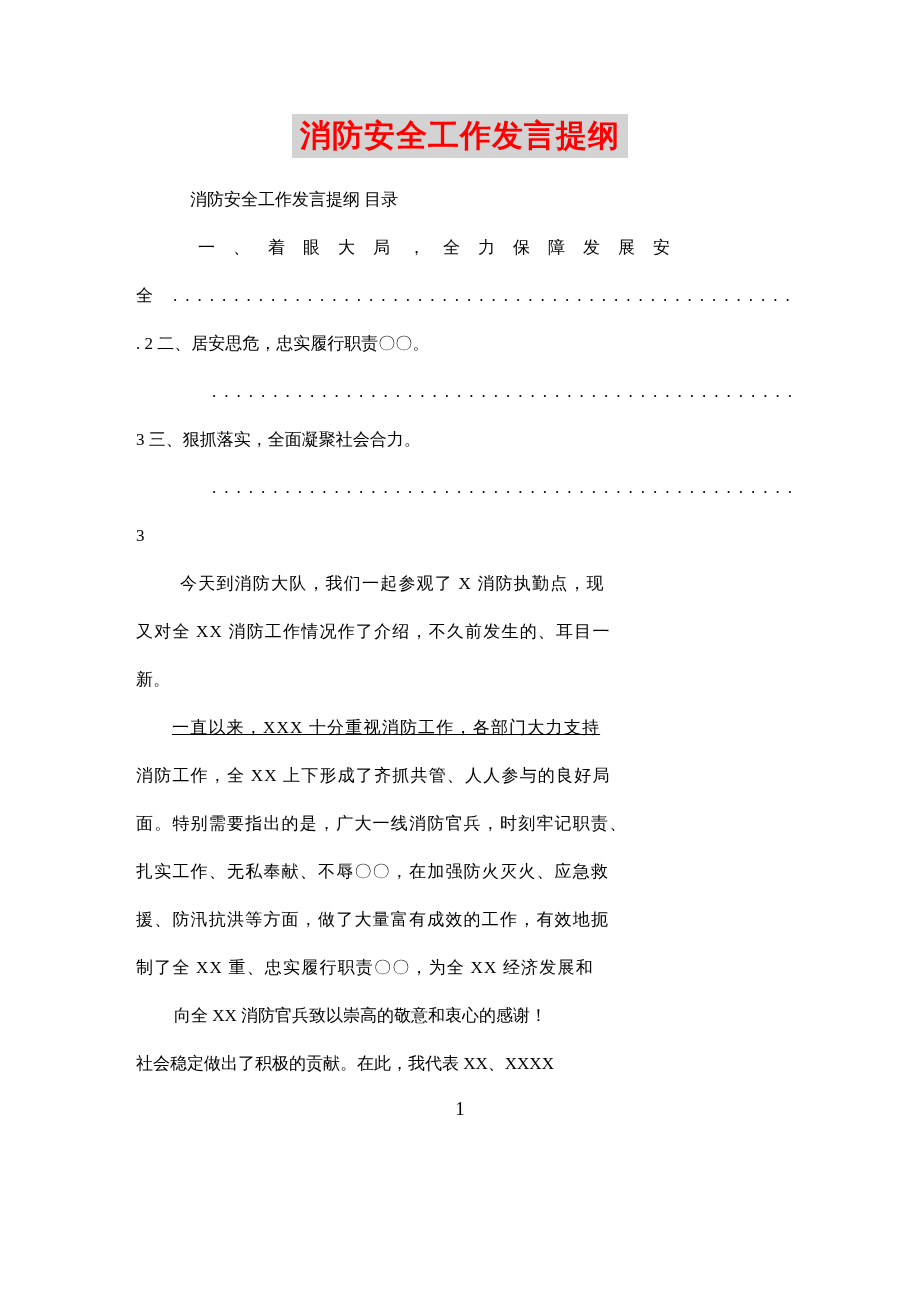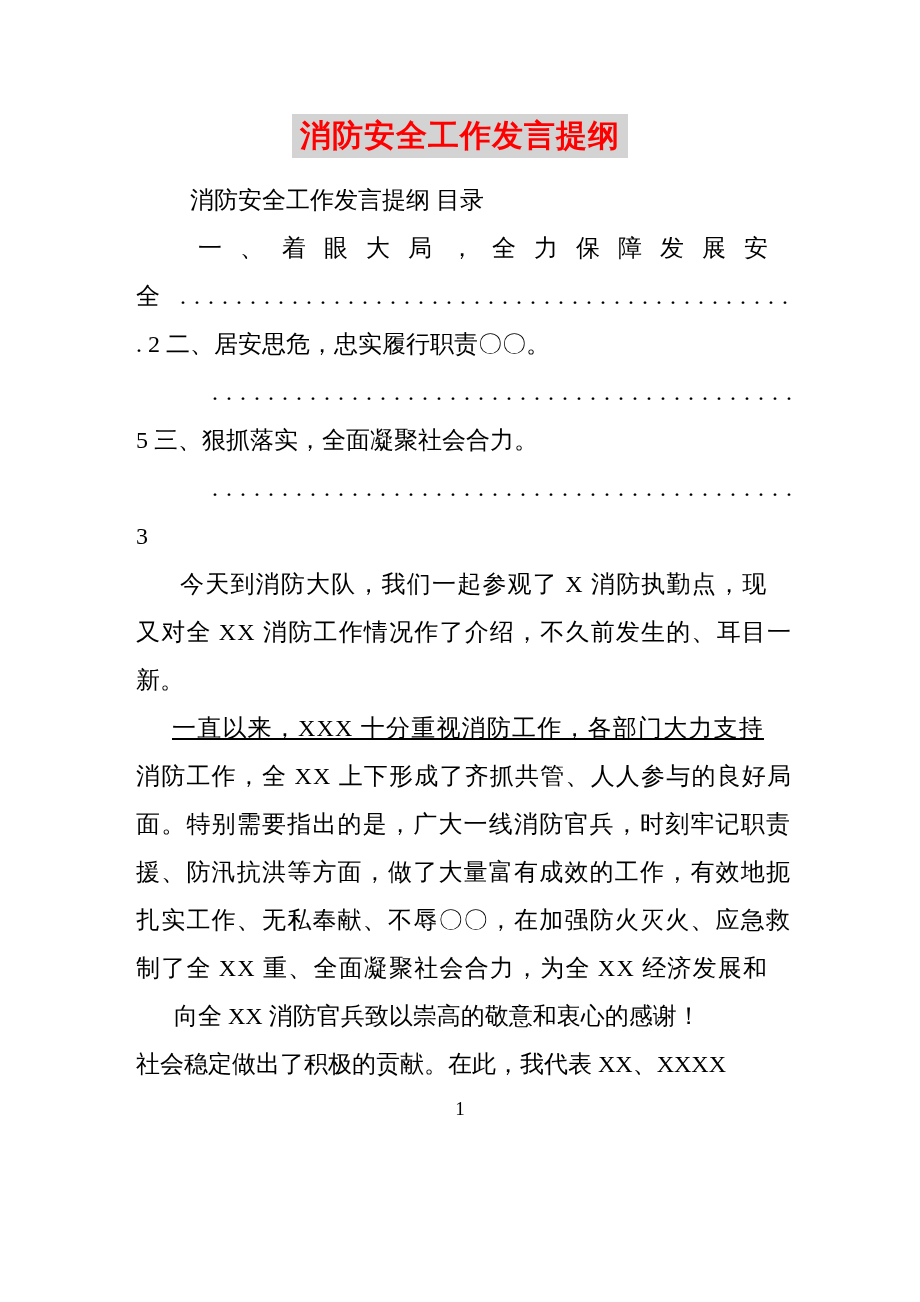--- a/index.html
+++ b/index.html
@@ -25,21 +25,21 @@
     display: inline-block;
     font-family: "Liberation Sans", "DejaVu Sans", sans-serif;
     font-weight: bold;
     font-size: 31px;
     letter-spacing: 1px;
     padding: 1px 8px;
   }
   .content {
     margin-top: 20px;
     padding: 0 128px 0 136px;
-    font-size: 24px;
+    font-size: 17px;
   }
   .line {
     height: 48px;
     line-height: 48px;
     white-space: nowrap;
     overflow: hidden;
   }
   .l-heading   { padding-left: 54px; }
   .l-spread    { padding-left: 62px; letter-spacing: 18px; }
   .l-just      { letter-spacing: 1.2px; }
@@ -82,38 +82,38 @@
       <span>全</span>
       <span class="dots dots-gap">............................................................</span>
     </div>
 
     <div class="line">. 2 二、居安思危，忠实履行职责〇〇。</div>
 
     <div class="line dotline dotline-ind">
       <span class="dots">............................................................</span>
     </div>
 
-    <div class="line">5 三、狠抓落实，全面凝聚社会合力。</div>
+    <div class="line">3 三、狠抓落实，全面凝聚社会合力。</div>
 
     <div class="line dotline dotline-ind">
       <span class="dots">............................................................</span>
     </div>
 
     <div class="line">3</div>
 
     <div class="line l-just l-ind-p1">今天到消防大队，我们一起参观了 X 消防执勤点，现</div>
     <div class="line l-just">又对全 XX 消防工作情况作了介绍，不久前发生的、耳目一</div>
     <div class="line">新。</div>
 
     <div class="line l-just l-ind-p2">一直以来，XXX 十分重视消防工作，各部门大力支持</div>
     <div class="line l-just">消防工作，全 XX 上下形成了齐抓共管、人人参与的良好局</div>
     <div class="line l-just">面。特别需要指出的是，广大一线消防官兵，时刻牢记职责、</div>
+    <div class="line l-just">扎实工作、无私奉献、不辱〇〇，在加强防火灭火、应急救</div>
     <div class="line l-just">援、防汛抗洪等方面，做了大量富有成效的工作，有效地扼</div>
-    <div class="line l-just">扎实工作、无私奉献、不辱〇〇，在加强防火灭火、应急救</div>
-    <div class="line l-just">制了全 XX 重、全面凝聚社会合力，为全 XX 经济发展和</div>
+    <div class="line l-just">制了全 XX 重、忠实履行职责〇〇，为全 XX 经济发展和</div>
     <div class="line l-ind-p3">向全 XX 消防官兵致以崇高的敬意和衷心的感谢！</div>
 
     <div class="line">社会稳定做出了积极的贡献。在此，我代表 XX、XXXX</div>
 
 
   </div>
 
   <div class="page-number-row">
     <span>1</span>
   </div>

